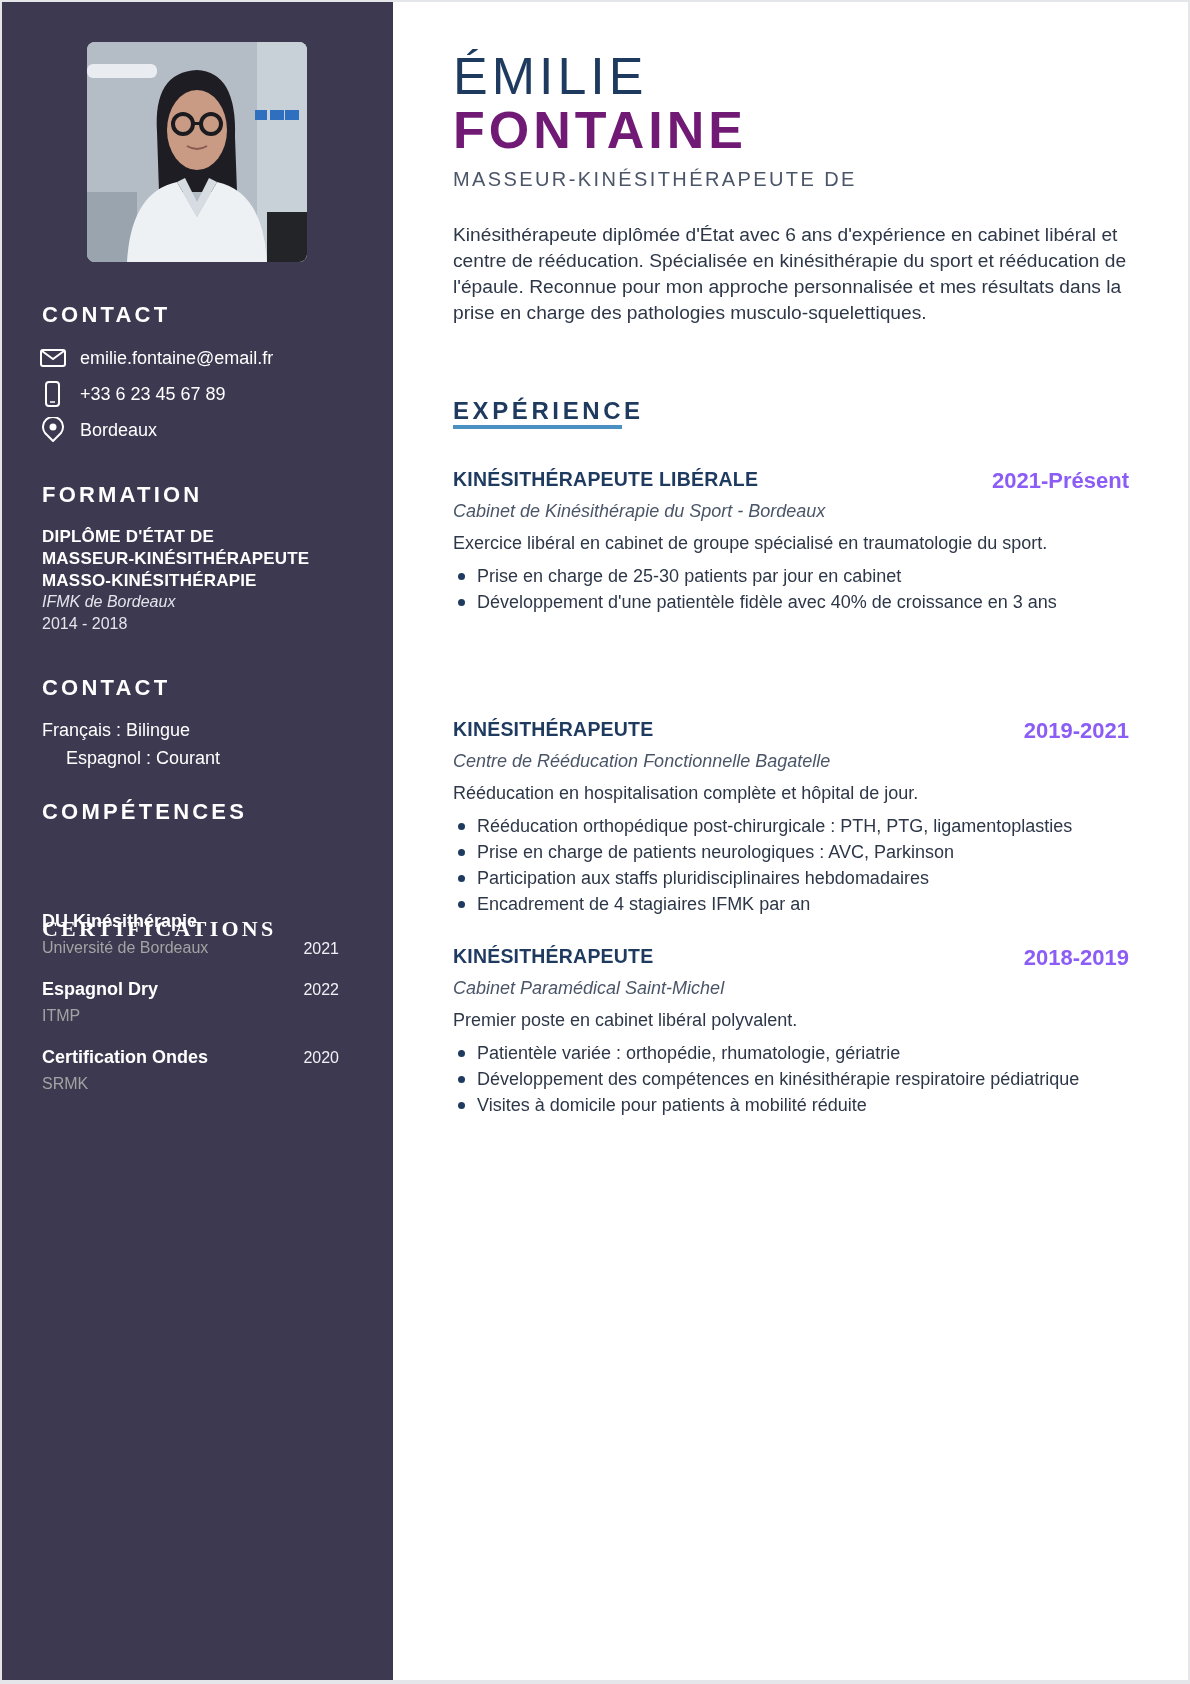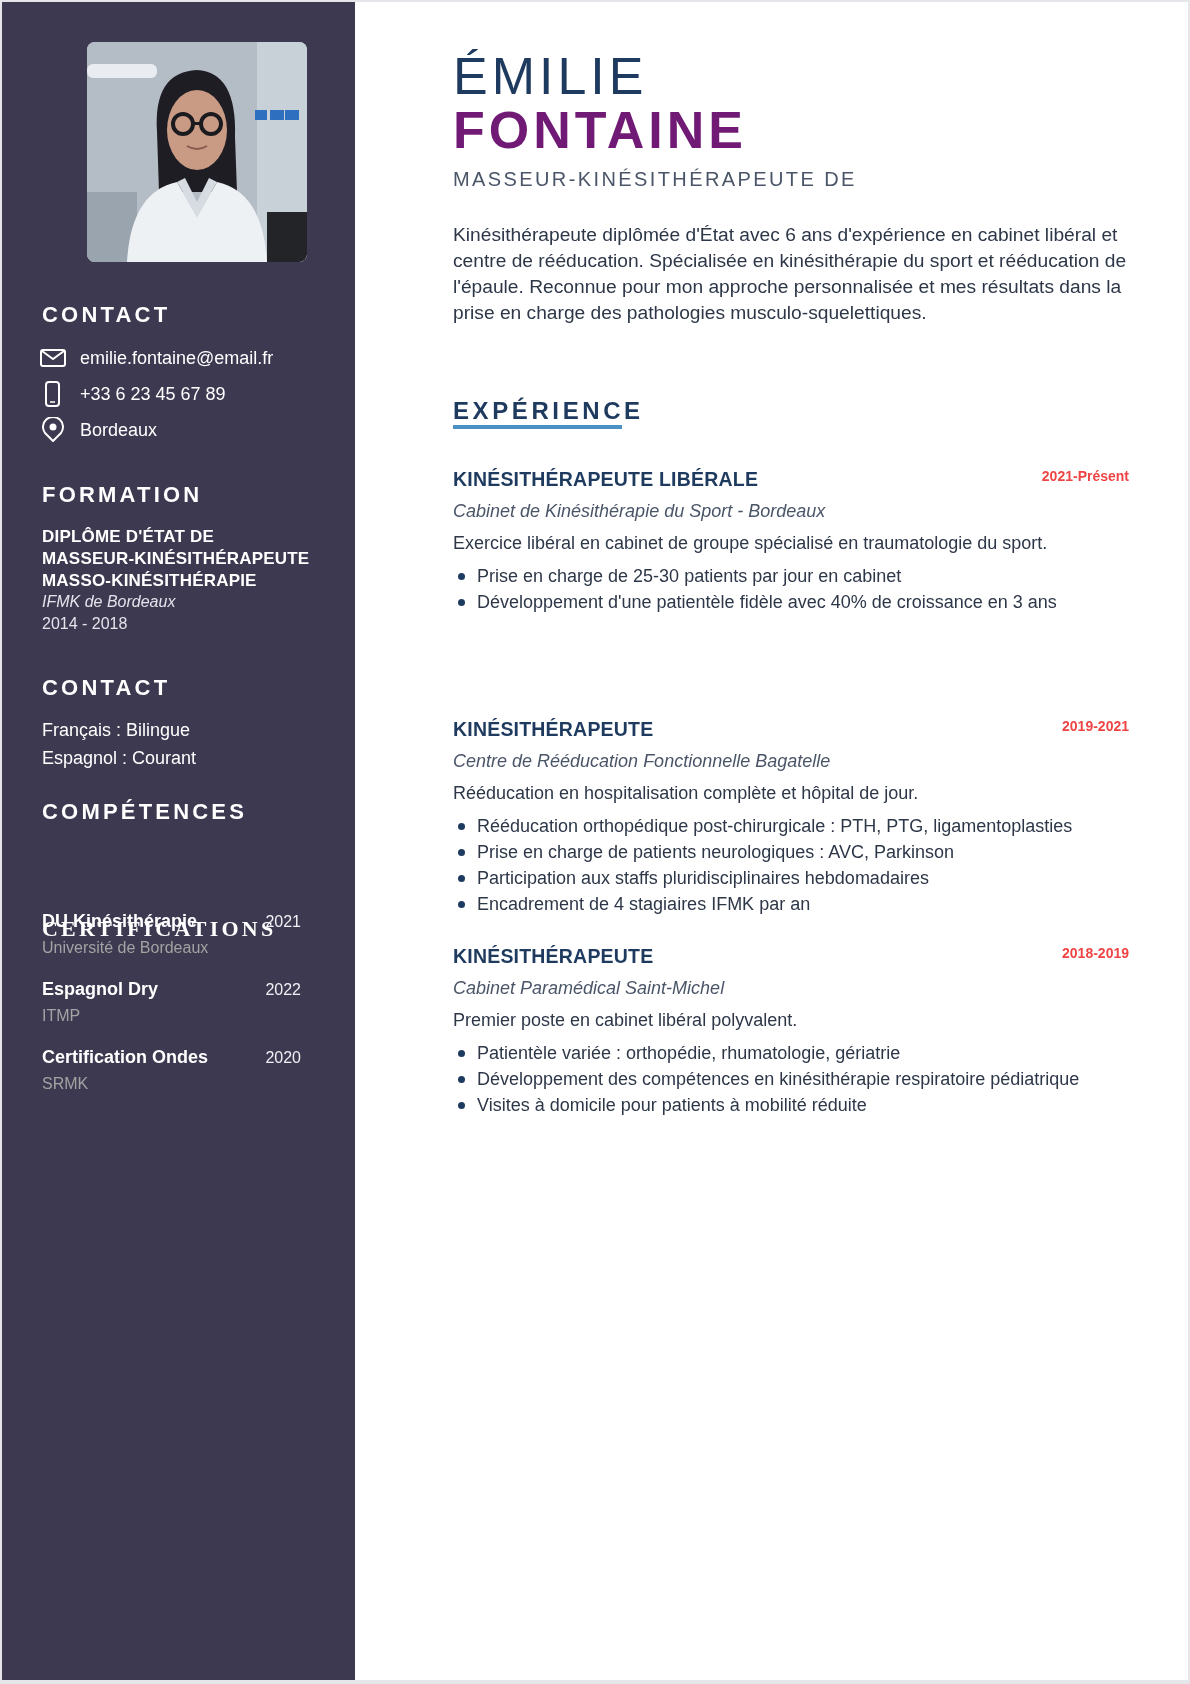--- a/index.html
+++ b/index.html
@@ -3,21 +3,21 @@
   <meta charset="utf-8">
   <style>
     * { margin: 0; padding: 0; box-sizing: border-box; }
     html, body { width: 1190px; height: 1684px; background: #e4e6ea; overflow: hidden; }
     body { font-family: "Liberation Sans", "DejaVu Sans", sans-serif; position: relative; }
     .page {
       position: absolute; left: 2px; top: 2px; width: 1186px; height: 1678px;
       background: #ffffff; overflow: hidden;
     }
     .sidebar {
-      position: absolute; left: 0; top: 0; width: 353px; height: 100%;
+      position: absolute; left: 0; top: 0; width: 391px; height: 100%;
       background: #3c3950; color: #ffffff; padding-left: 16px;
     }
     .photo {
       position: absolute; left: 85px; top: 40px; width: 220px; height: 220px;
       border-radius: 8px; overflow: hidden;
       background: linear-gradient(135deg, #c9cfd6 0%, #a9b2bc 40%, #8f99a4 100%);
     }
     .photo svg { width: 100%; height: 100%; display: block; }
     .side-h {
       position: absolute; left: 40px; font-size: 22px; font-weight: 700;
@@ -36,21 +36,21 @@
 
     .main { position: absolute; left: 451px; top: 0; width: 690px; }
     .first { position: absolute; top: 44px; left: 0; font-size: 52px; font-weight: 400; color: #1e3a5f; letter-spacing: 4px; line-height: 60px; white-space: nowrap; }
     .last { position: absolute; top: 98px; left: 0; font-size: 52px; font-weight: 700; color: #701a75; letter-spacing: 4px; line-height: 60px; white-space: nowrap; }
     .subtitle { position: absolute; top: 166px; left: 0; font-size: 20px; color: #4a5568; letter-spacing: 2.4px; white-space: nowrap; }
     .summary { position: absolute; top: 220px; left: 0; width: 690px; font-size: 19.2px; line-height: 26px; color: #2d3748; }
     .sec-h { position: absolute; top: 395px; left: 0; font-size: 24px; font-weight: 700; letter-spacing: 3.6px; color: #1e3a5f; }
     .sec-line { position: absolute; top: 423px; left: 0; width: 169px; height: 4px; background: #4a90c2; }
     .job { position: absolute; left: 0; width: 676px; }
     .job-title { position: absolute; left: 0; top: 0; font-size: 19.5px; font-weight: 700; color: #1e3a5f; white-space: nowrap; letter-spacing: 0.2px; }
-    .job-date { position: absolute; right: 0; top: 0; font-size: 14px; font-weight: 700; color: #ef4444; white-space: nowrap; }
+    .job-date { position: absolute; right: 0; top: 0; font-size: 22px; font-weight: 700; color: #8b5cf6; white-space: nowrap; }
     .job-co { position: absolute; left: 0; top: 33px; font-size: 18px; font-style: italic; color: #4a5568; white-space: nowrap; }
     .job-desc { position: absolute; left: 0; top: 65px; font-size: 18px; color: #2d3748; white-space: nowrap; }
     .job-list { position: absolute; left: 0; top: 97px; list-style: none; width: 700px; }
     .job-list li { position: relative; padding-left: 24px; font-size: 18px; line-height: 22px; margin-bottom: 4px; color: #2d3748; }
     .job-list li::before { content: ""; position: absolute; left: 5px; top: 8px; width: 7px; height: 7px; border-radius: 50%; background: #1e3a5f; }
   </style>
 </head>
 <body>
 
 <div class="page">
@@ -109,28 +109,28 @@
 
     <div class="side-h" style="top: 480px;">FORMATION</div>
     <div class="deg" style="top: 524px;">DIPLÔME D'ÉTAT DE</div>
     <div class="deg" style="top: 546px;">MASSEUR-KINÉSITHÉRAPEUTE</div>
     <div class="deg" style="top: 568px;">MASSO-KINÉSITHÉRAPIE</div>
     <div class="school" style="top: 591px;">IFMK de Bordeaux</div>
     <div class="years" style="top: 613px;">2014 - 2018</div>
 
     <div class="side-h" style="top: 673px;">CONTACT</div>
     <div class="lang" style="top: 718px;">Français : Bilingue</div>
-    <div class="lang" style="top: 746px;">Espagnol : Courant</div>
+    <div class="lang" style="top: 746px; margin-left: 24px;">Espagnol : Courant</div>
 
     <div class="side-h" style="top: 797px;">COMPÉTENCES</div>
 
     <div class="side-h" style="top: 914px; font-family: Liberation Serif, serif;">CERTIFICATIONS</div>
 
     <div class="cert-name" style="top: 909px;">DU Kinésithérapie</div>
-    <div class="cert-year" style="top: 911px;">2021</div>
+    <div class="cert-year" style="top: 938px;">2021</div>
     <div class="cert-org" style="top: 937px;">Université de Bordeaux</div>
 
     <div class="cert-name" style="top: 977px;">Espagnol Dry</div>
     <div class="cert-year" style="top: 979px;">2022</div>
     <div class="cert-org" style="top: 1005px;">ITMP</div>
 
     <div class="cert-name" style="top: 1045px;">Certification Ondes</div>
     <div class="cert-year" style="top: 1047px;">2020</div>
     <div class="cert-org" style="top: 1073px;">SRMK</div>
   </aside>

